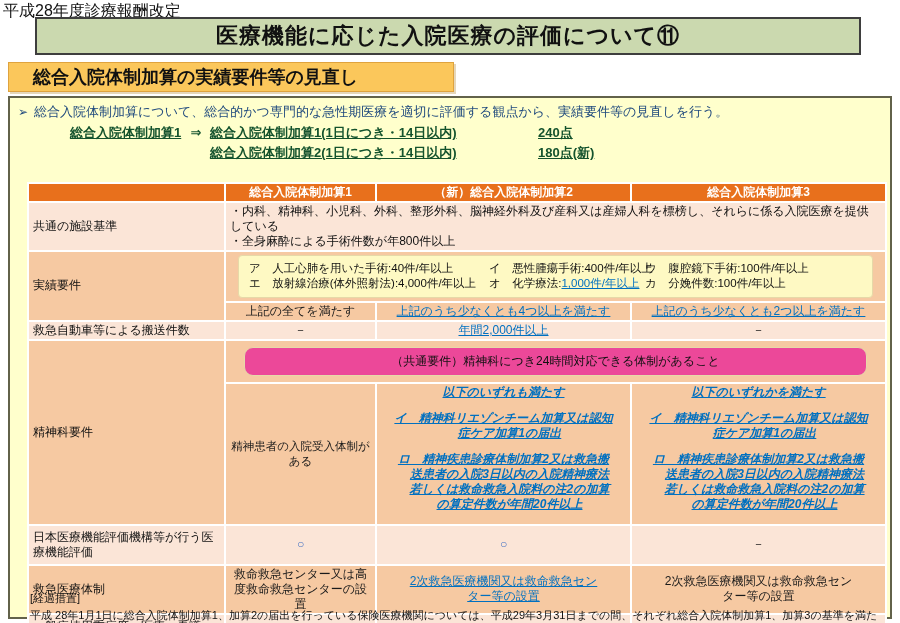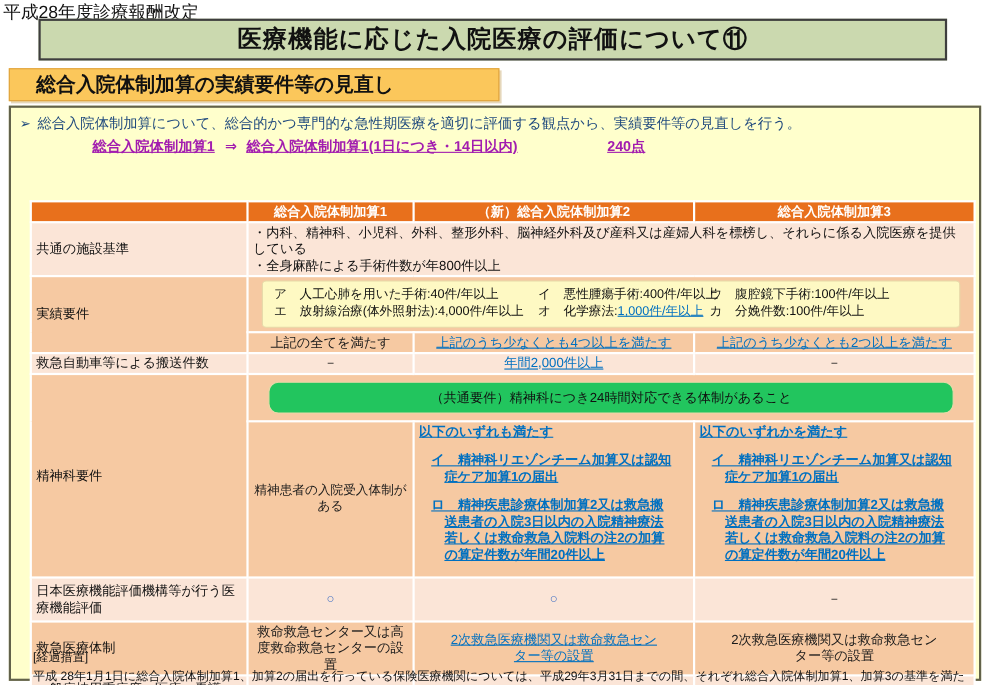--- a/index.html
+++ b/index.html
@@ -20,21 +20,21 @@
     background:#fbc75b;border:1px solid #dfa33e;box-shadow:2px 2px 0 rgba(180,140,60,.35);
     display:flex;align-items:center;padding-left:24px;
     font-size:18px;font-weight:bold;color:#111;
   }
   .content{
     position:absolute;left:8px;top:96px;width:884px;height:523px;
     background:#ffffcc;border:2px solid #62624a;box-sizing:border-box;
   }
   .intro{position:absolute;left:8px;top:5px;font-size:13px;color:#1f497d;white-space:nowrap;}
   .intro .bullet{margin-right:6px;font-size:12px;}
-  .mapping{position:absolute;left:74px;top:25px;font-size:13px;font-weight:bold;color:#a21caf;line-height:20px;}
+  .mapping{position:absolute;left:60px;top:25px;font-size:13px;font-weight:bold;color:#14532d;line-height:20px;}
   .map-line{white-space:nowrap;}
   .map-from,.map-to,.map-pts{text-decoration:underline;}
   .map-from{display:inline-block;min-width:112px;}
   .map-spacer{display:inline-block;min-width:140px;}
   .map-arrow{display:inline-block;min-width:28px;text-decoration:none;text-align:center;}
   .map-to{display:inline-block;min-width:300px;}
   .map-pts{display:inline-block;margin-left:28px;}
 
   table.grid{
     position:absolute;left:17px;top:84px;width:858px;
@@ -54,24 +54,24 @@
   .cream-box{
     background:#fef9c3;border:1px solid #e6d9a8;border-radius:4px;
     margin:2px 8px;padding:4px 10px 5px 10px;color:#111;font-size:11.5px;
   }
   .cream-line{display:flex;white-space:nowrap;margin:1px 0;}
   .seg1{display:inline-block;width:240px;}
   .seg2{display:inline-block;width:156px;}
   .seg3{display:inline-block;}
   .inline-blue{color:#0070c0;text-decoration:underline;}
   .common-box{
-    background:#22c55e;border:1px solid #e6d9a8;border-radius:9px;
+    background:#ec4899;border:1px solid #e6d9a8;border-radius:9px;
     margin:5px 14px;padding:6px 4px;color:#111;font-size:12px;text-align:center;
   }
-  .psy{font-size:11.5px;text-align:left;vertical-align:top;padding-top:3px;}
+  .psy{font-size:11.5px;text-align:center;vertical-align:top;padding-top:3px;font-style:italic;}
   .hang{padding-left:12px;text-indent:-12px;margin:11px;}
   .note{position:absolute;left:20px;top:492px;width:848px;font-size:11px;color:#111;line-height:1.5;}
 </style>
 </head>
 <body>
 
 <div class="tagline">平成28年度診療報酬改定</div>
 
 <div class="banner">
   <span>医療機能に応じた入院医療の評価について⑪</span>
@@ -83,20 +83,23 @@
 
 <div class="content">
 
   <div class="intro">
     <span class="bullet">➢</span><span>総合入院体制加算について、総合的かつ専門的な急性期医療を適切に評価する観点から、実績要件等の見直しを行う。</span>
   </div>
 
   <div class="mapping">
     <div class="map-line">
       <span class="map-from">総合入院体制加算1</span><span class="map-arrow">⇒</span><span class="map-to">総合入院体制加算1(1日につき・14日以内)</span><span class="map-pts">240点</span>
+    </div>
+    <div class="map-line">
+      <span class="map-spacer"></span><span class="map-to">総合入院体制加算2(1日につき・14日以内)</span><span class="map-pts">180点(新)</span>
     </div>
   </div>
 
   <table class="grid">
     <colgroup>
         <col style="width:197px">
         <col style="width:151px">
         <col style="width:255px">
         <col style="width:255px">
       </colgroup>

